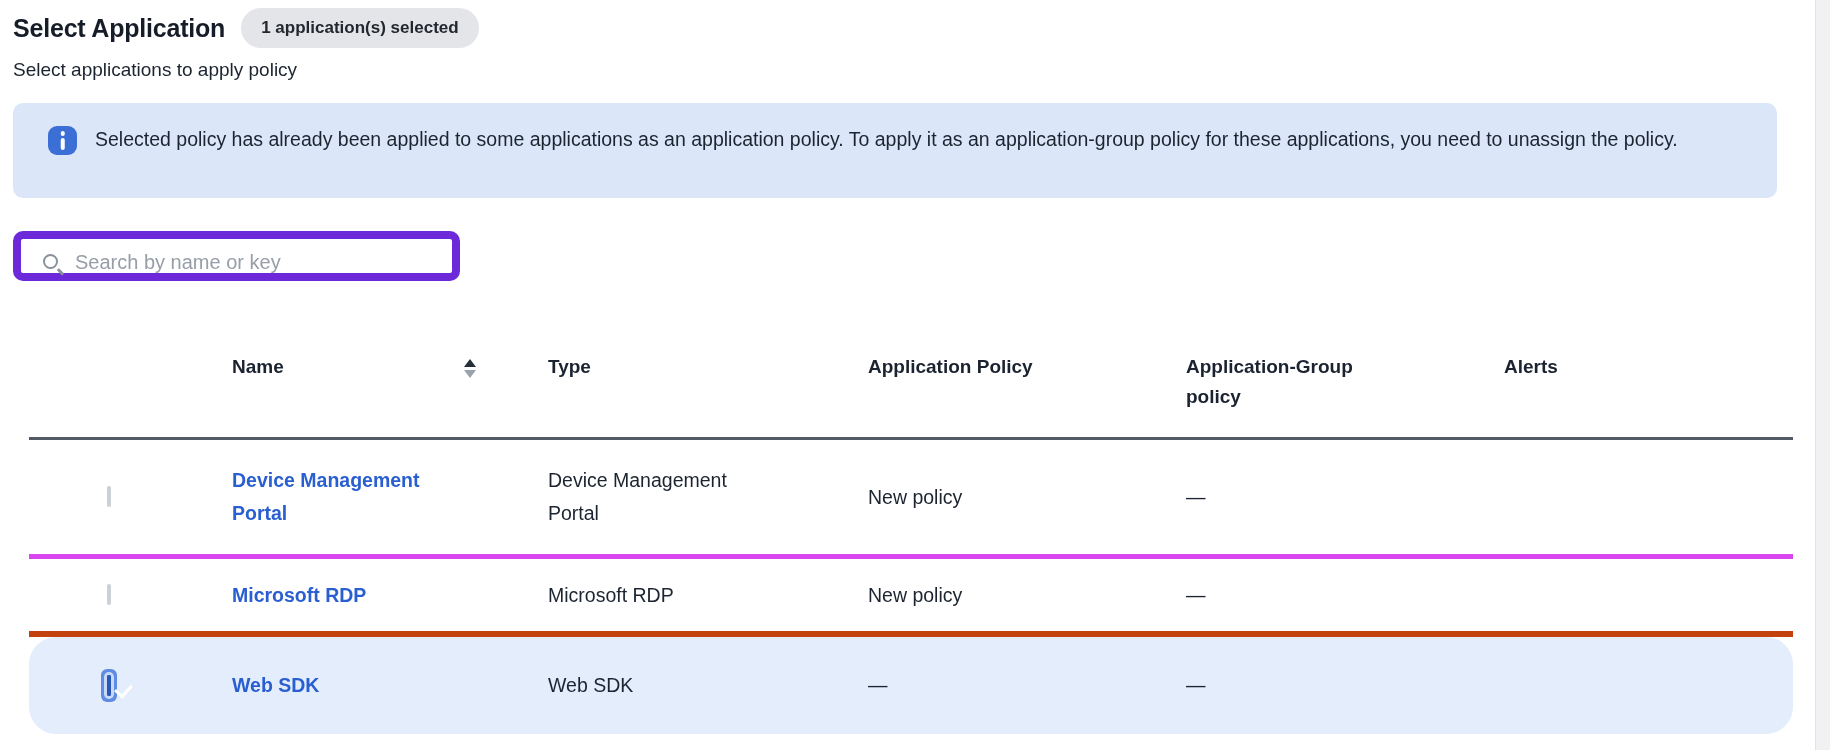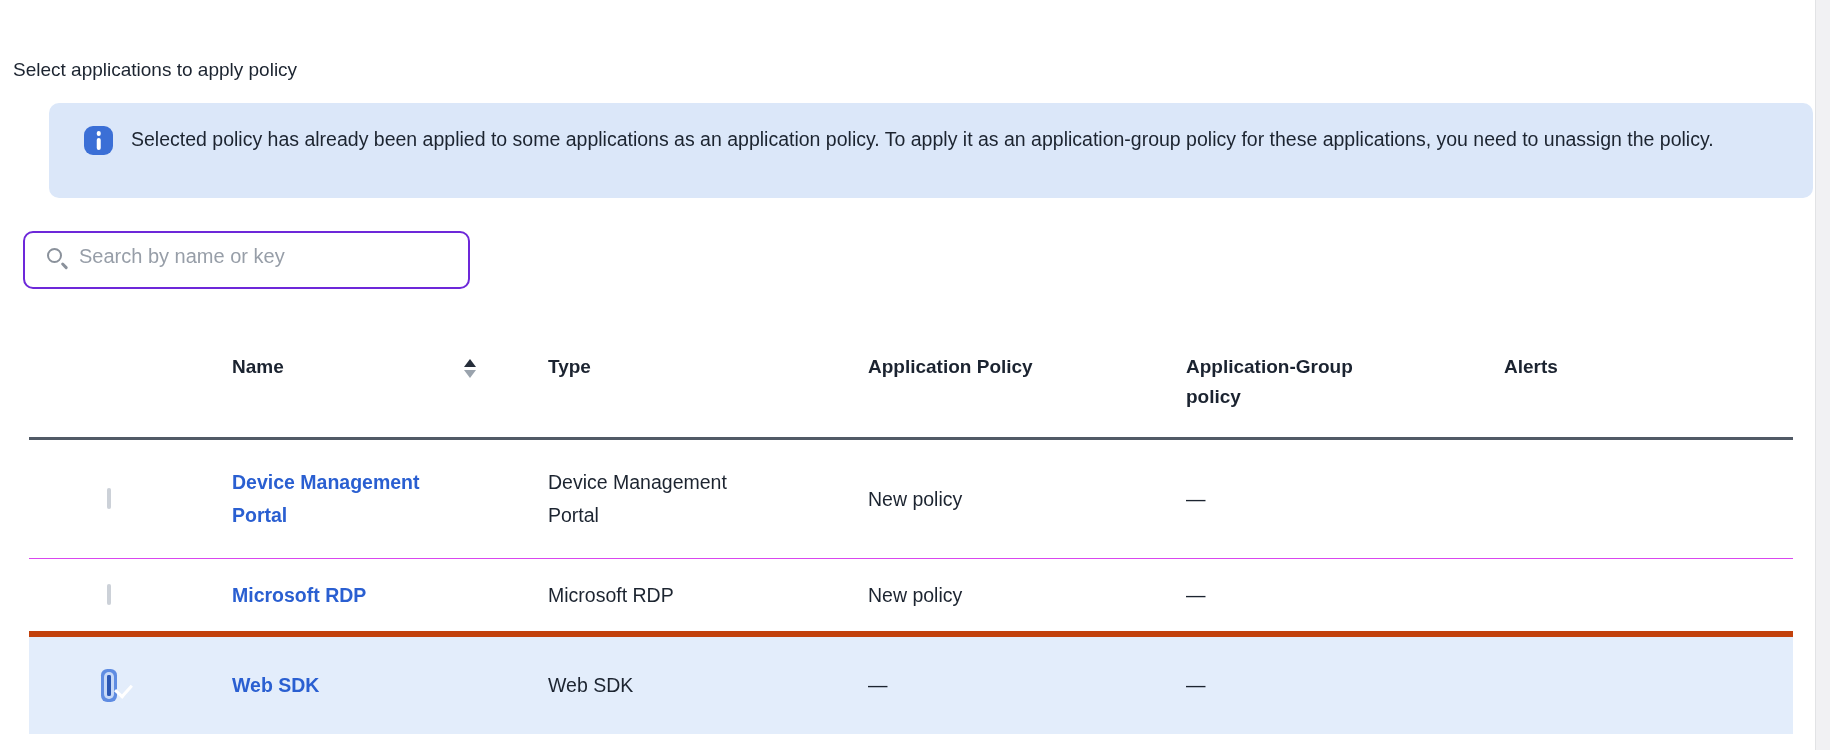--- a/index.html
+++ b/index.html
@@ -15,36 +15,36 @@
   .page-title { font-size:25px; font-weight:700; color:#161d29; letter-spacing:-0.2px; line-height:40px; }
   .badge {
     height:40px; line-height:40px; padding:0 20px; border-radius:20px;
     background:#e4e5e8; color:#23282f; font-size:17px; font-weight:700; white-space:nowrap;
   }
   .subtitle { position:absolute; left:13px; top:56px; font-size:19px; line-height:28px; color:#1c2430; }
 
   
   .banner {
     position:absolute; left:13px; top:103px; width:1764px; height:95px;
-    background:#dbe7f9; border-radius:10px;margin-left:36px;
+    background:#dbe7f9; border-radius:10px;
   }
   .info-icon { position:absolute; left:35px; top:23px; width:29px; height:29px; background:#3b6fd6; border-radius:9px; }
   .info-icon::before { content:""; position:absolute; top:5px; left:50%; transform:translateX(-50%);
     width:4.5px; height:4.5px; background:#fff; border-radius:50%; }
   .info-icon::after { content:""; position:absolute; bottom:5px; left:50%; transform:translateX(-50%);
     width:4.5px; height:12px; background:#fff; border-radius:3px; }
   .banner-text {
     position:absolute; left:82px; top:20px; max-width:1650px;
     font-size:19.5px; line-height:33px; color:#1c2430;
   }
 
   
   .search-box {
-    position:absolute; left:23px; top:231px; width:447px; height:58px;
-    border:2px solid #6d28d9; border-radius:10px; background:#fff;
+    position:absolute; left:13px; top:231px; width:447px; height:50px;
+    border:8px solid #6d28d9; border-radius:10px; background:#fff;
   }
   .search-icon { position:absolute; left:22px; top:15px; width:15px; height:15px;
     border:2px solid #8a919b; border-radius:50%; }
   .search-icon::after { content:""; position:absolute; left:14px; top:12px; width:2.5px; height:8px;
     background:#8a919b; border-radius:2px; transform:rotate(-45deg); }
   .search-box input {
     position:absolute; left:54px; top:0; width:380px; height:46px; border:none; outline:none;
     font-family:inherit; font-size:20px; color:#1c2430; background:transparent;
   }
   .search-box input::placeholder { color:#979ea8; }
@@ -60,23 +60,23 @@
   .th-name { display:flex; align-items:flex-start; }
   .sort { display:inline-flex; flex-direction:column; gap:3px; margin-left:180px; margin-top:7px; cursor:pointer; }
   .tri-up { width:0; height:0; border-left:6px solid transparent; border-right:6px solid transparent;
     border-bottom:8px solid #262e3a; }
   .tri-down { width:0; height:0; border-left:6px solid transparent; border-right:6px solid transparent;
     border-top:8px solid #9aa3ad; }
   .th-wrap { max-width:200px; }
   .dark-line { height:3px; background:#515a66; }
 
   .row { align-items:center; }
-  .row-0 { height:119px; border-bottom:1px solid #d946ef; }
+  .row-0 { height:119px; border-bottom:5px solid #d946ef; }
   .row-1 { height:78px;  border-bottom:6px solid #c2410c; }
-  .row-2 { height:97px; background:#e3edfb; }
+  .row-2 { height:97px; background:#e3edfb;border-radius:27px; }
 
   .cb-cell { padding-left:78px; }
   .cb { width:30px; height:30px; border-radius:8px; position:relative; }
   .cb-unchecked { background:#f2f3f5; border:2px solid #ccd1d8; }
   .cb-indeterminate { background:#3b6fd6; border-radius:7px; }
   .cb-indeterminate::after { content:""; position:absolute; left:50%; top:50%; transform:translate(-50%,-50%);
     width:14px; height:3.5px; background:#fff; border-radius:2px; }
   .cb-checked { background:#3566cf; border:2px solid #2b57b4;
     box-shadow:0 0 0 3px #c7d9f7, 0 0 0 6px #5f8ce2; }
   .cb-checked::after { content:""; position:absolute; left:9px; top:4px; width:8px; height:13px;
@@ -89,20 +89,24 @@
 
   
   .scroll-strip { position:absolute; right:0; top:0; width:15px; height:750px;
     background:#f1f1f3; border-left:1px solid #e2e3e5; }
 </style>
 </head>
 <body>
 
 <div class="canvas">
 
+  <div class="title-row">
+    <div class="page-title">Select Application</div>
+    <div class="badge">1 application(s) selected</div>
+  </div>
   <div class="subtitle">Select applications to apply policy</div>
 
   <div class="banner">
     <div class="info-icon"></div>
     <div class="banner-text">Selected policy has already been applied to some applications as an application policy. To apply it as an application-group policy for these applications, you need to unassign the policy.</div>
   </div>
 
   <div class="search-box">
     <span class="search-icon"></span>
     <input type="text" placeholder="Search by name or key" style="">

